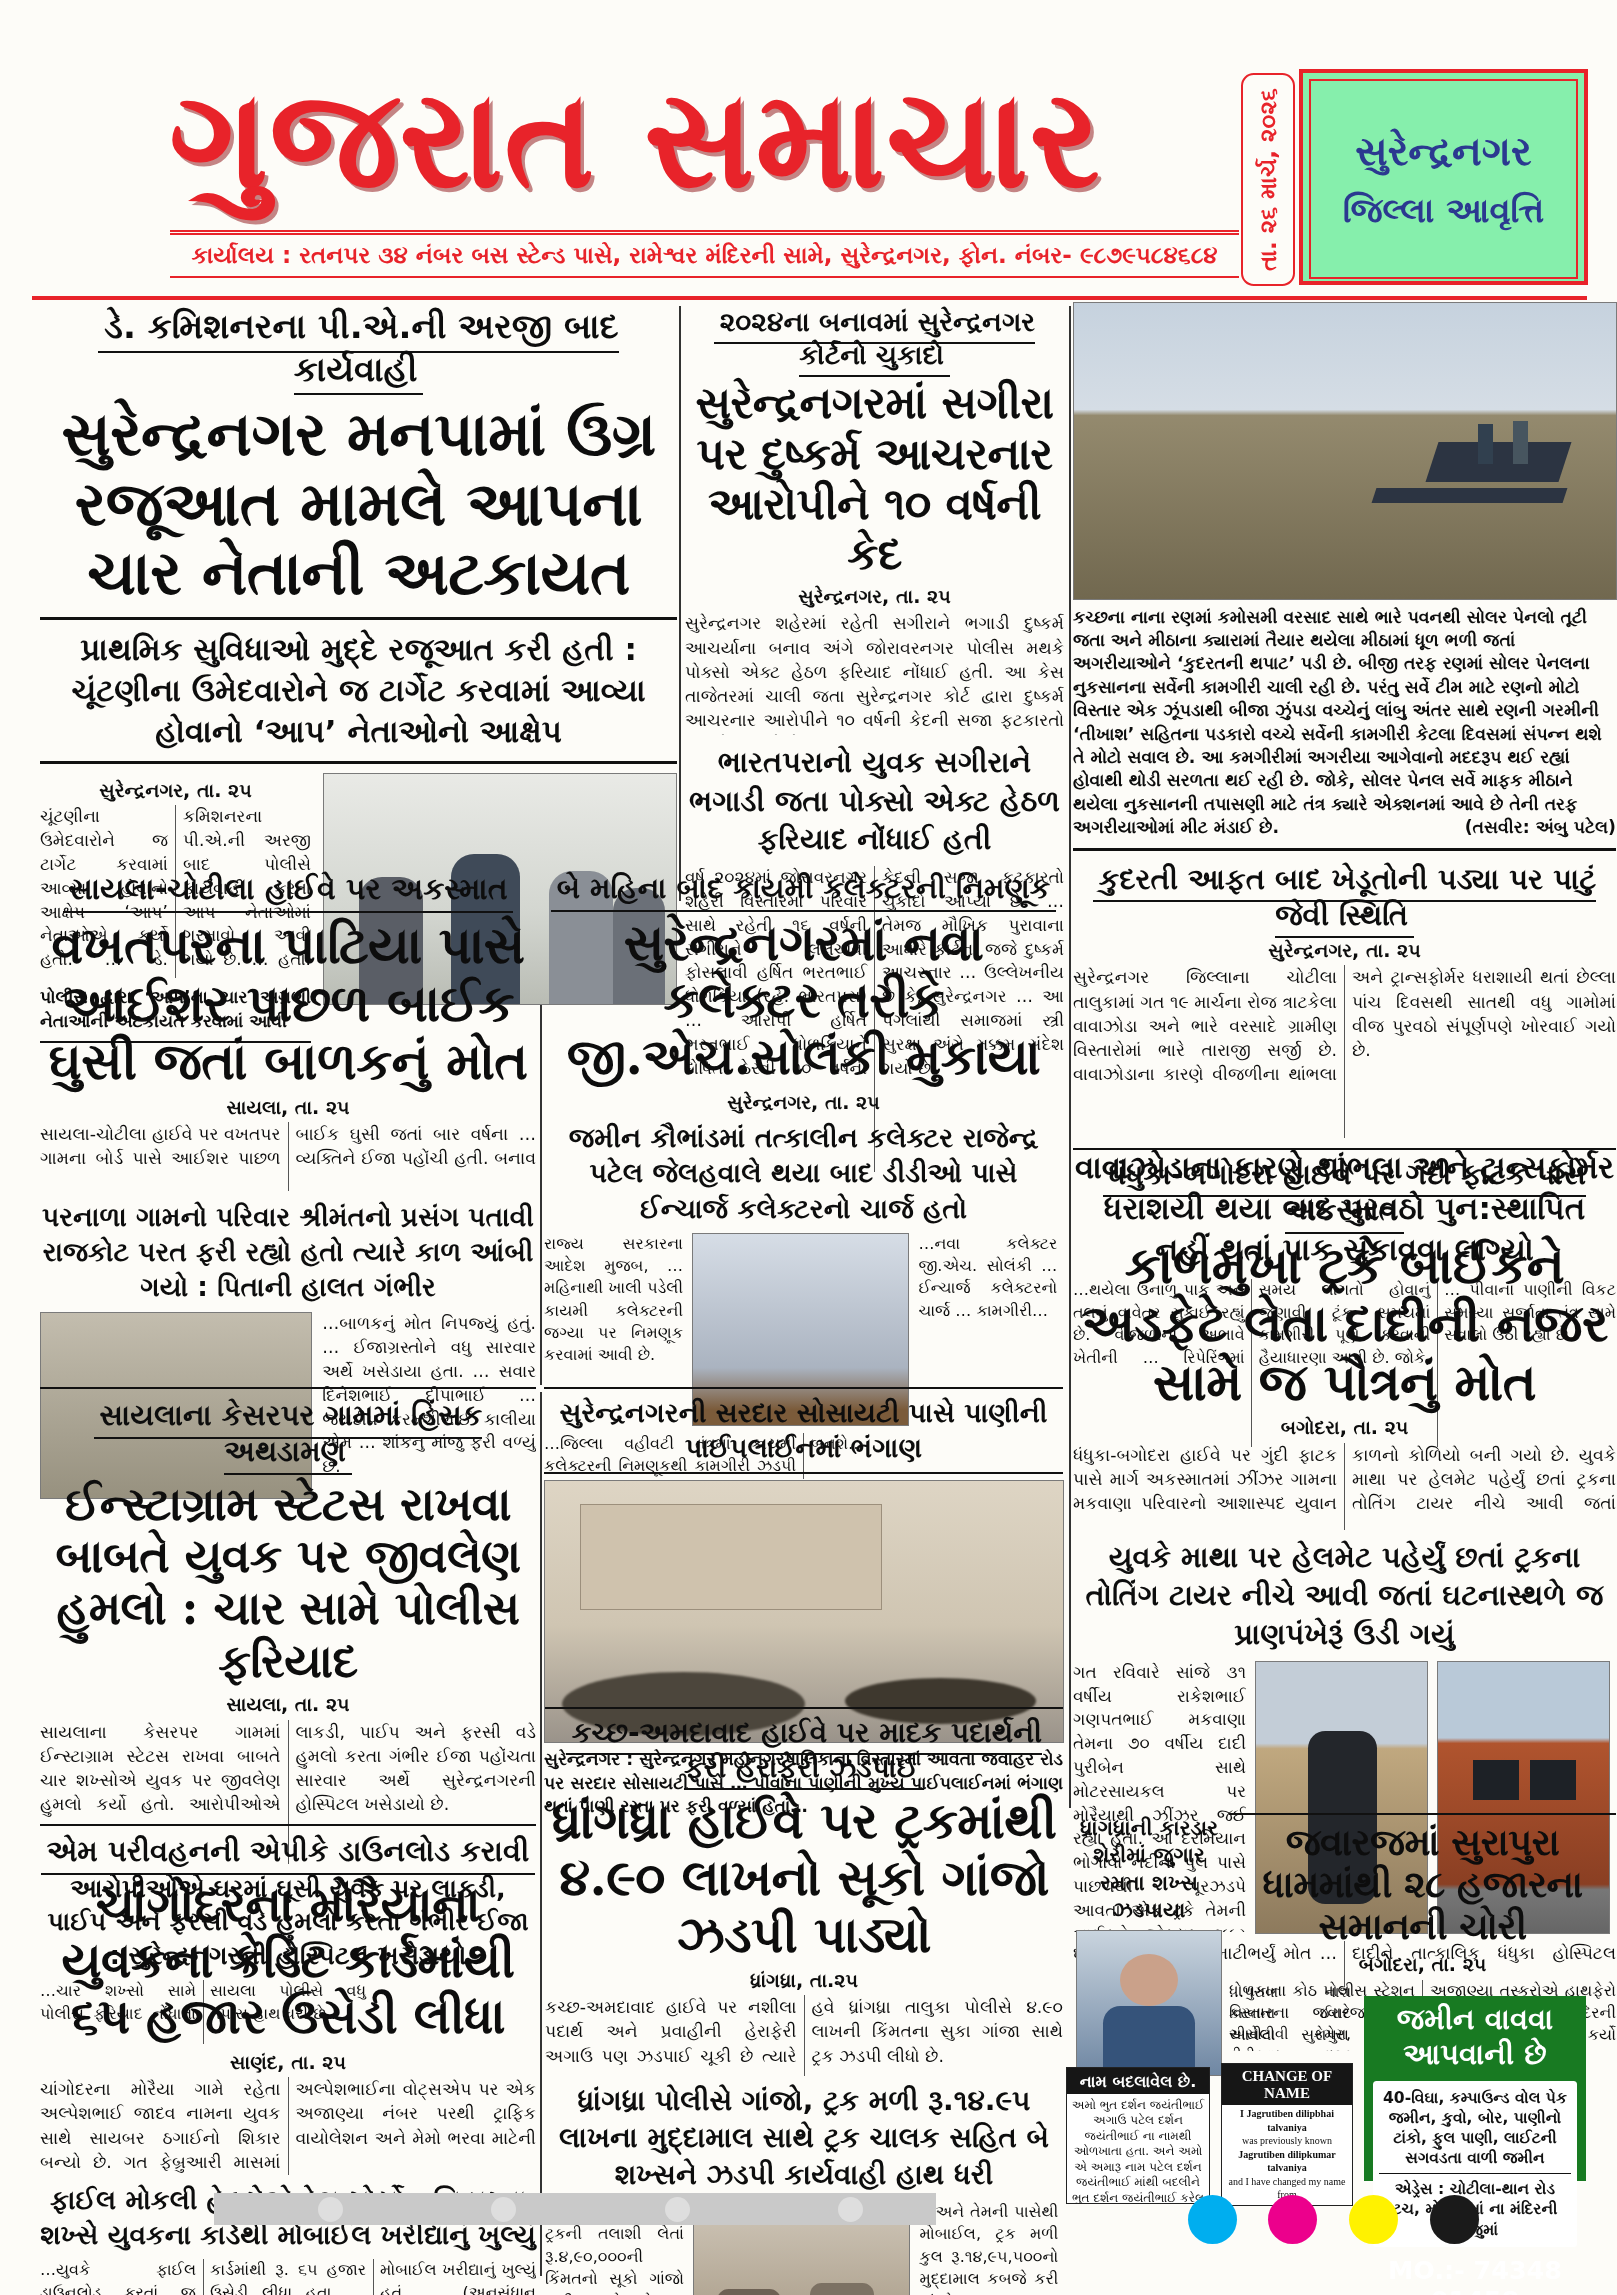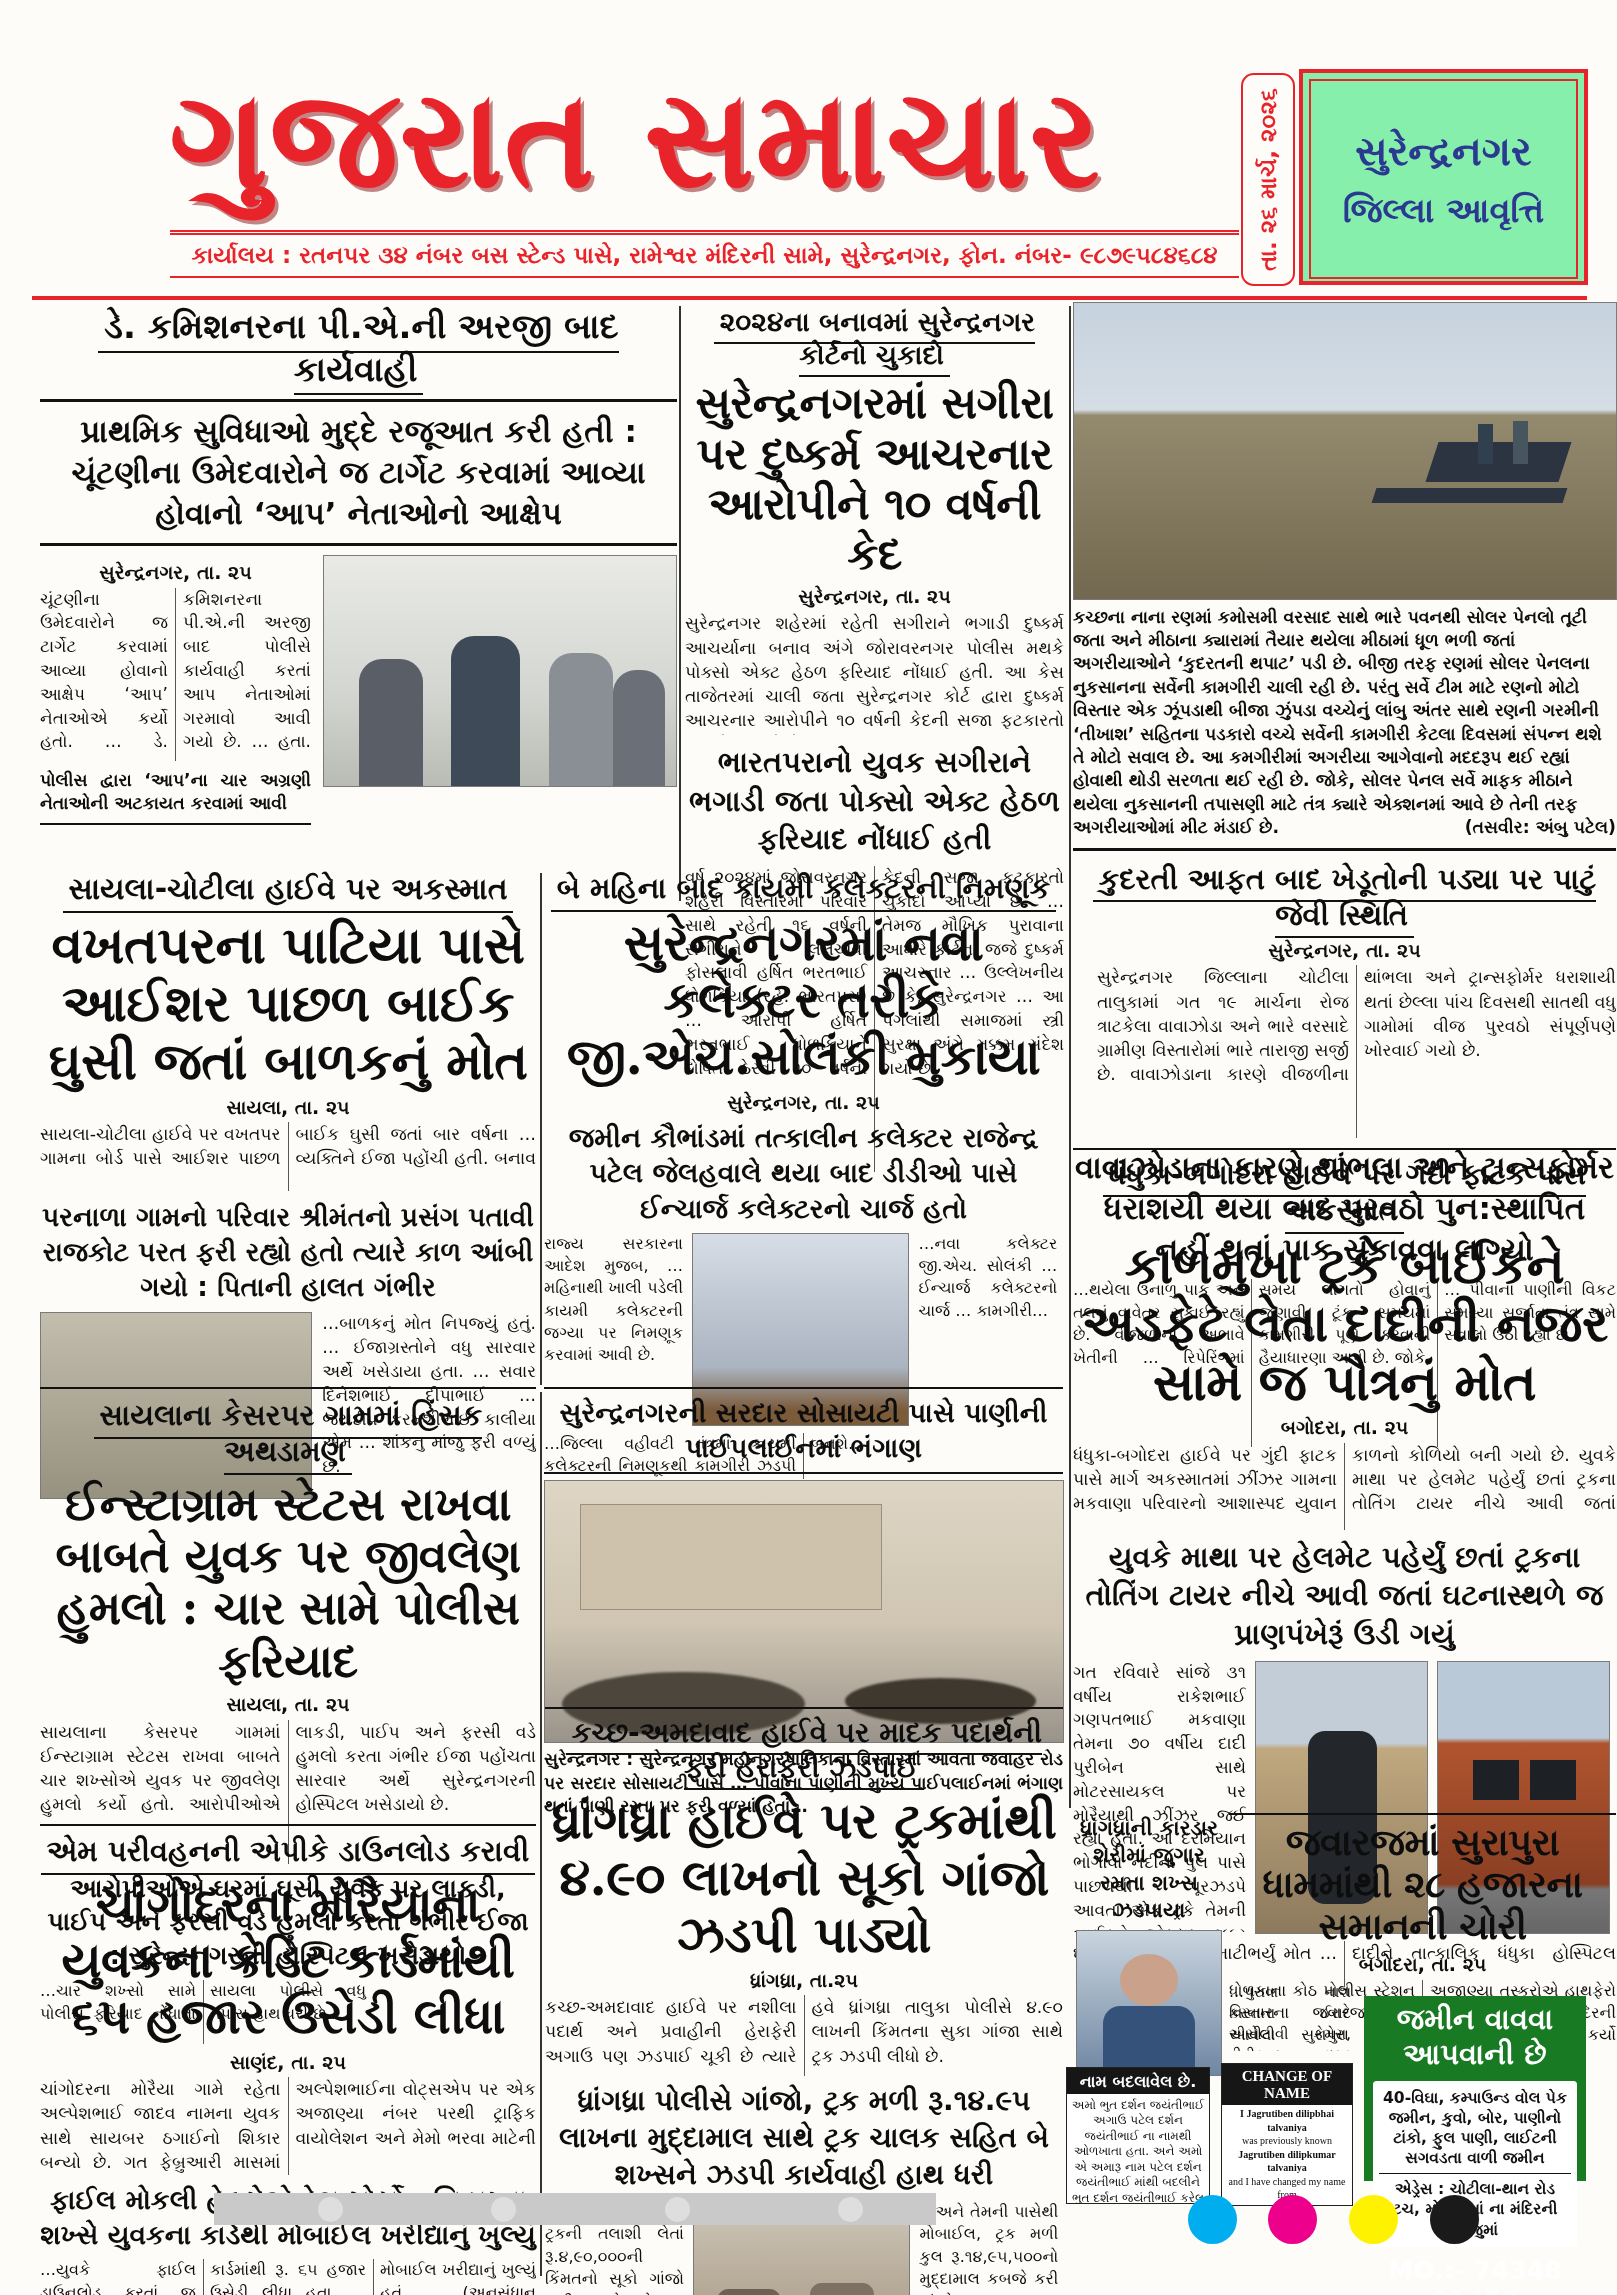--- a/index.html
+++ b/index.html
@@ -66,20 +66,21 @@
   </div>
   <div class="abs redrule" style="left:32px;top:296px;width:1555px;height:4px;"></div>
 
   <div class="vr" style="left:679px;top:306px;height:595px;"></div>
   <div class="vr" style="left:1069px;top:306px;height:1502px;"></div>
   <div class="vr" style="left:540px;top:873px;height:512px;"></div>
   <div class="vr" style="left:540px;top:1392px;height:884px;"></div>
 
   <div class="abs" style="left:40px;top:305px;width:637px;">
     <div class="kicker" style="font-size:34px;"><span>ડે. કમિશનરના પી.એ.ની અરજી બાદ કાર્યવાહી</span></div>
+    <div class="headline" style="font-size:61px;margin-top:9.2px;">સુરેન્દ્રનગર મનપામાં ઉગ્ર રજૂઆત મામલે આપના ચાર નેતાની અટકાયત</div>
     <div class="hrule"></div>
     <div class="subhead" style="font-size:31px;">પ્રાથમિક સુવિધાઓ મુદ્દે રજૂઆત કરી હતી : ચૂંટણીના ઉમેદવારોને જ ટાર્ગેટ કરવામાં આવ્યા હોવાનો ‘આપ’ નેતાઓનો આક્ષેપ</div>
     <div class="hrule"></div>
     <div style="display:flex;gap:11.6px;">
       <div style="width:271px;">
         <div class="dateline">સુરેન્દ્રનગર, તા. ૨૫</div>
         <div class="body-text cols2" style="height:173px;font-size:17px;">ચૂંટણીના ઉમેદવારોને જ ટાર્ગેટ કરવામાં આવ્યા હોવાનો આક્ષેપ ‘આપ’ નેતાઓએ કર્યો હતો. … ડે. કમિશનરના પી.એ.ની અરજી બાદ પોલીસે કાર્યવાહી કરતાં આપ નેતાઓમાં ગરમાવો આવી ગયો છે. … હતા. આ દરમિયાન ‘આપ’ના પ્રદેશ (અનુસંધાન બીજે પાને)</div>
         <div class="caption" style="border-bottom:2.3px solid #111;padding:8px 0;">પોલીસ દ્વારા ‘આપ’ના ચાર અગ્રણી નેતાઓની અટકાયત કરવામાં આવી</div>
       </div>
       <div class="photo ph-meeting" style="width:352px;height:230px;">
@@ -107,21 +108,21 @@
       <div class="fig" style="position:absolute;left:404px;top:121px;width:15px;height:40px;background:#31404f;"></div>
       <div class="fig" style="position:absolute;left:439px;top:118px;width:15px;height:43px;background:#47555f;"></div>
     </div>
     <div style="margin-top:5.8px;">
       <span class="caption" style="font-weight:600;font-size:17.3px;">કચ્છના નાના રણમાં કમોસમી વરસાદ સાથે ભારે પવનથી સોલર પેનલો તૂટી જતા અને મીઠાના ક્યારામાં તૈયાર થયેલા મીઠામાં ધૂળ ભળી જતાં અગરીયાઓને ‘કુદરતની થપાટ’ પડી છે. બીજી તરફ રણમાં સોલર પેનલના નુકસાનના સર્વેની કામગીરી ચાલી રહી છે. પરંતુ સર્વે ટીમ માટે રણનો મોટો વિસ્તાર એક ઝૂંપડાથી બીજા ઝુંપડા વચ્ચેનું લાંબુ અંતર સાથે રણની ગરમીની ‘તીખાશ’ સહિતના પડકારો વચ્ચે સર્વેની કામગીરી કેટલા દિવસમાં સંપન્ન થશે તે મોટો સવાલ છે. આ કમગીરીમાં અગરીયા આગેવાનો મદદરૂપ થઈ રહ્યાં હોવાથી થોડી સરળતા થઈ રહી છે. જોકે, સોલર પેનલ સર્વે માફક મીઠાને થયેલા નુકસાનની તપાસણી માટે તંત્ર ક્યારે એક્શનમાં આવે છે તેની તરફ અગરીયાઓમાં મીટ મંડાઈ છે.</span>
       <span class="caption" style="font-size:17.3px;float:right;">(તસવીર: અંબુ પટેલ)</span>
     </div>
     <div class="hrule" style="clear:both;"></div>
     <div class="kicker" style="font-size:29px;"><span>કુદરતી આફત બાદ ખેડૂતોની પડ્યા પર પાટું જેવી સ્થિતિ</span></div>
     <div class="dateline">સુરેન્દ્રનગર, તા. ૨૫</div>
-    <div class="body-text cols2" style="height:173px;margin-left:24px;">સુરેન્દ્રનગર જિલ્લાના ચોટીલા તાલુકામાં ગત ૧૯ માર્ચના રોજ ત્રાટકેલા વાવાઝોડા અને ભારે વરસાદે ગ્રામીણ વિસ્તારોમાં ભારે તારાજી સર્જી છે. વાવાઝોડાના કારણે વીજળીના થાંભલા અને ટ્રાન્સફોર્મર ધરાશાયી થતાં છેલ્લા પાંચ દિવસથી સાતથી વધુ ગામોમાં વીજ પુરવઠો સંપૂર્ણપણે ખોરવાઈ ગયો છે.</div>
+    <div class="body-text cols2" style="height:173px;">સુરેન્દ્રનગર જિલ્લાના ચોટીલા તાલુકામાં ગત ૧૯ માર્ચના રોજ ત્રાટકેલા વાવાઝોડા અને ભારે વરસાદે ગ્રામીણ વિસ્તારોમાં ભારે તારાજી સર્જી છે. વાવાઝોડાના કારણે વીજળીના થાંભલા અને ટ્રાન્સફોર્મર ધરાશાયી થતાં છેલ્લા પાંચ દિવસથી સાતથી વધુ ગામોમાં વીજ પુરવઠો સંપૂર્ણપણે ખોરવાઈ ગયો છે.</div>
     <div class="subhead" style="font-size:31px;margin:9.2px 0;">વાવાઝોડાના કારણે થાંભલા અને ટ્રાન્સફોર્મર ધરાશયી થયા બાદ પુરવઠો પુન:સ્થાપિત નહીં થતાં પાક સુકાવવા લાગ્યો</div>
     <div class="body-text cols3" style="height:168px;font-size:16px;">…થયેલા ઉનાળુ પાક અને તલનું વાવેતર સુકાઈ રહ્યું છે. વીજળીના અભાવે ખેતીની … રિપેરિંગમાં સમય લાગતો હોવાનું જણાવી ટૂંક સમયમાં કામગીરી પૂર્ણ કરવાની હૈયાધારણા આપી છે. જોકે, … પીવાના પાણીની વિકટ સમસ્યા સર્જાતા તંત્ર સામે સવાલો ઉઠી રહ્યા છે.</div>
   </div>
 
   <div class="abs" style="left:40px;top:870px;width:496px;">
     <div class="kicker" style="font-size:30px;"><span>સાયલા-ચોટીલા હાઈવે પર અકસ્માત</span></div>
     <div class="headline" style="font-size:51px;margin-top:8px;">વખતપરના પાટિયા પાસે આઈશર પાછળ બાઈક ઘુસી જતાં બાળકનું મોત</div>
     <div class="dateline">સાયલા, તા. ૨૫</div>
     <div class="body-text cols2" style="height:69px;">સાયલા-ચોટીલા હાઈવે પર વખતપર ગામના બોર્ડ પાસે આઈશર પાછળ બાઈક ઘુસી જતાં બાર વર્ષના … વ્યક્તિને ઈજા પહોંચી હતી. બનાવ અંગે સાયલા પોલીસે કાર્યવાહી હાથ ધરી છે.</div>
     <div class="subhead" style="font-size:26.6px;margin:8px 0;">પરનાળા ગામનો પરિવાર શ્રીમંતનો પ્રસંગ પતાવી રાજકોટ પરત ફરી રહ્યો હતો ત્યારે કાળ આંબી ગયો : પિતાની હાલત ગંભીર</div>

